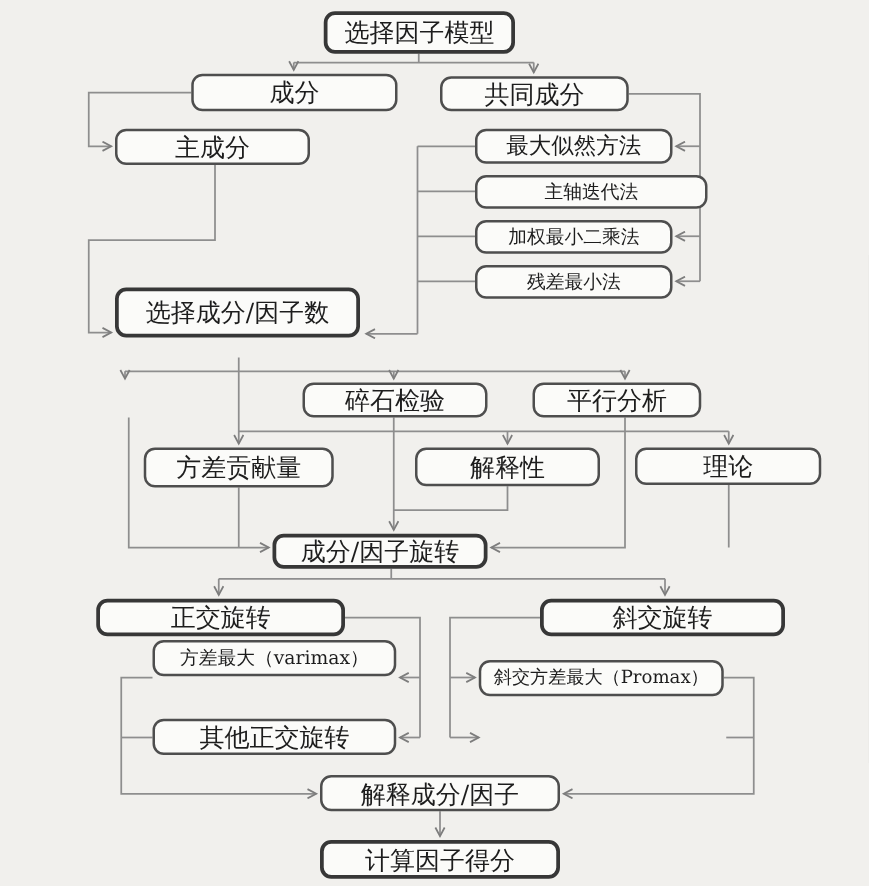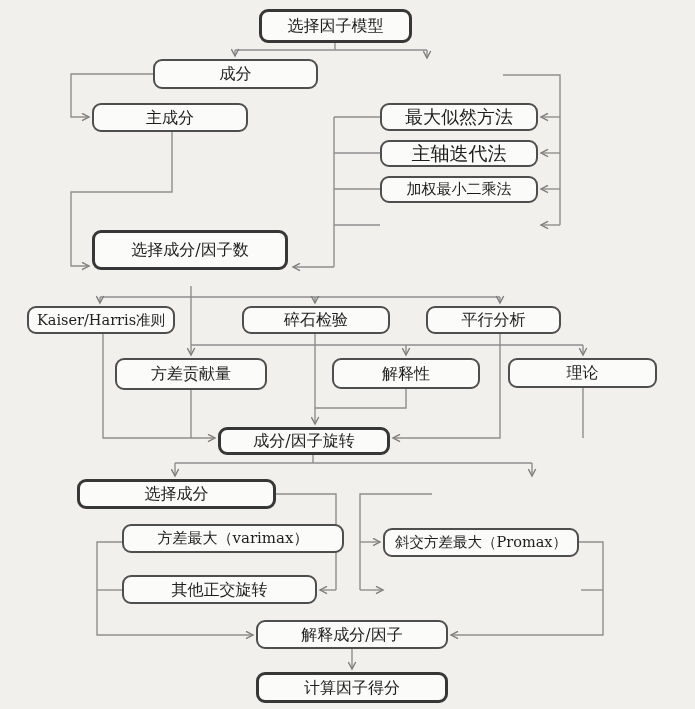--- a/index.html
+++ b/index.html
@@ -13,44 +13,44 @@
   html,body{margin:0;padding:0;background:#e8e7e4;}
   #stage{
     position:relative;width:695px;height:709px;background:var(--page-bg);
     font-family:"DejaVu Serif","Liberation Serif",serif;overflow:hidden;
   }
   #edges{position:absolute;left:0;top:0;width:695px;height:709px;}
   #edges .wire{stroke:var(--line);stroke-width:1.4;fill:none;}
   .node{
     position:absolute;box-sizing:border-box;display:flex;align-items:center;justify-content:center;
     border:2.5px solid var(--border);border-radius:9px;background:var(--box-fill);
-    color:var(--text);font-size:16px;line-height:1;text-align:center;white-space:nowrap;
+    color:var(--text);font-size:20px;line-height:1;text-align:center;white-space:nowrap;
   }
   .node.em{border-width:3px;border-color:var(--border-strong);}
   .node.small{font-size:14.5px;}
 
   #n-model{left:259px;top:9px;width:153px;height:34px}
   #n-component{left:153px;top:59px;width:165px;height:30px}
   #n-common{left:352px;top:61px;width:151px;height:28px}
   #n-principal{left:92px;top:103px;width:156px;height:29px}
   #n-ml{left:380px;top:103px;width:158px;height:28px;font-size:18px}
-  #n-paf{left:380px;top:140px;width:158px;height:27px;font-size:19px}
+  #n-paf{left:380px;top:140px;width:186px;height:27px;font-size:15px}
   #n-wls{left:380px;top:176px;width:158px;height:27px;font-size:15px}
   #n-minres{left:380px;top:212px;width:158px;height:27px;font-size:15px}
   #n-nfactors{left:92px;top:230px;width:196px;height:40px}
   #n-kaiser{left:27px;top:306px;width:148px;height:28px}
   #n-scree{left:242px;top:306px;width:148px;height:28px}
   #n-parallel{left:426px;top:306px;width:135px;height:28px}
   #n-variance{left:115px;top:358px;width:152px;height:32px}
   #n-interpretability{left:332px;top:358px;width:148px;height:31px}
   #n-theory{left:508px;top:358px;width:149px;height:30px}
   #n-rotation{left:218px;top:427px;width:172px;height:28px}
   #n-orthogonal{left:77px;top:479px;width:199px;height:30px}
   #n-oblique{left:432px;top:479px;width:196px;height:30px}
-  #n-varimax{left:122px;top:524px;width:222px;height:29px;font-size:15px}
+  #n-varimax{left:122px;top:512px;width:195px;height:29px;font-size:15px}
   #n-promax{left:383px;top:528px;width:196px;height:29px}
   #n-other_orthogonal{left:122px;top:575px;width:195px;height:29px}
   #n-other_oblique{left:386px;top:575px;width:195px;height:29px}
   #n-interpret{left:256px;top:620px;width:192px;height:29px}
   #n-scores{left:256px;top:672px;width:192px;height:31px}
 </style>
 </head>
 <body>
 
 <div id="stage">
@@ -123,58 +123,64 @@
       <polyline points="352,649 352,669" marker-end="url(#arr)"></polyline>
     </g>
   </svg>
 
   <div class="node em" id="n-model">
       <span>选择因子模型</span>
     </div>
   <div class="node" id="n-component">
       <span>成分</span>
     </div>
+  <div class="node" id="n-common">
+      <span>共同成分</span>
+    </div>
   <div class="node" id="n-principal">
       <span>主成分</span>
     </div>
   <div class="node" id="n-ml">
       <span>最大似然方法</span>
     </div>
   <div class="node" id="n-paf">
       <span>主轴迭代法</span>
     </div>
   <div class="node" id="n-wls">
       <span>加权最小二乘法</span>
     </div>
+  <div class="node" id="n-minres">
+      <span>残差最小法</span>
+    </div>
   <div class="node em" id="n-nfactors">
       <span>选择成分/因子数</span>
-    </div>
-  <div class="node small" id="n-kaiser">
-      <span>Kaiser/Harris准则</span>
     </div>
   <div class="node" id="n-scree">
       <span>碎石检验</span>
     </div>
   <div class="node" id="n-parallel">
       <span>平行分析</span>
     </div>
   <div class="node" id="n-variance">
       <span>方差贡献量</span>
     </div>
   <div class="node" id="n-interpretability">
       <span>解释性</span>
     </div>
   <div class="node" id="n-theory">
       <span>理论</span>
     </div>
   <div class="node em" id="n-rotation">
       <span>成分/因子旋转</span>
     </div>
   <div class="node em" id="n-orthogonal">
-      <span>选择成分</span>
+      <span>正交旋转</span>
+    </div>
+  <div class="node em" id="n-oblique">
+      <span>斜交旋转</span>
     </div>
   <div class="node" id="n-varimax">
       <span>方差最大（varimax）</span>
     </div>
   <div class="node small" id="n-promax">
       <span>斜交方差最大（Promax）</span>
     </div>
   <div class="node" id="n-other_orthogonal">
       <span>其他正交旋转</span>
     </div>

